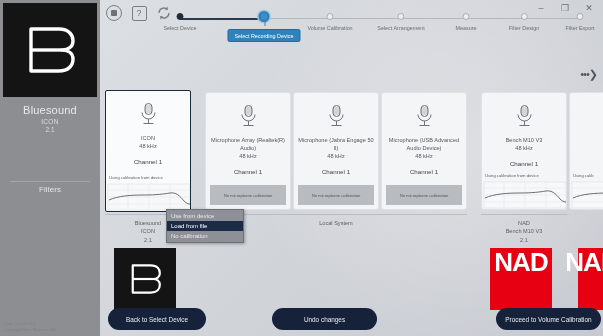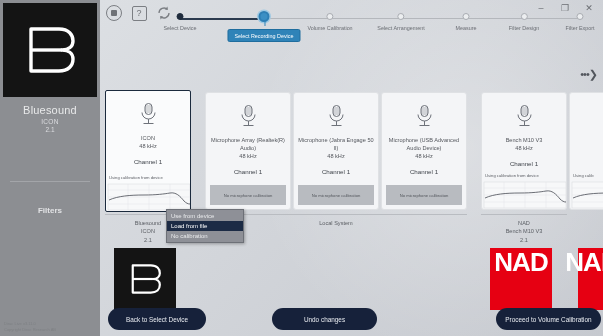--- a/index.html
+++ b/index.html
@@ -23,21 +23,21 @@
   }
   .bs-logo { width: 62px; height: 58px; }
   #brand-name {
     margin-top: 7px; color: #e8e9ea; font-size: 11px; letter-spacing: .2px;
   }
   #brand-model { margin-top: 2px; color: #dcdde0; font-size: 6.5px; letter-spacing: .3px; }
   #brand-version { margin-top: 1px; color: #dcdde0; font-size: 6.5px; }
   #sidebar-divider {
     width: 80px; height: 1px; background: #a3a5a9; margin-top: 48px;
   }
-  #filters-label { margin-top: 24px; color: #e2e3e5; font-size: 8px; font-weight: bold; }
+  #filters-label { margin-top: 3px; color: #e2e3e5; font-size: 8px; }
   #footer-meta {
     position: absolute; left: 4px; bottom: 3px; text-align: left;
     color: #7e8084; font-size: 4px; line-height: 1.5; width: 94px;
   }
 
   
   #main {
     position: absolute; left: 100px; top: 0; width: 503px; height: 336px;
     background: linear-gradient(135deg, #dcdfe3 0%, #d2d5da 45%, #c6c9cf 100%);
     overflow: hidden;

